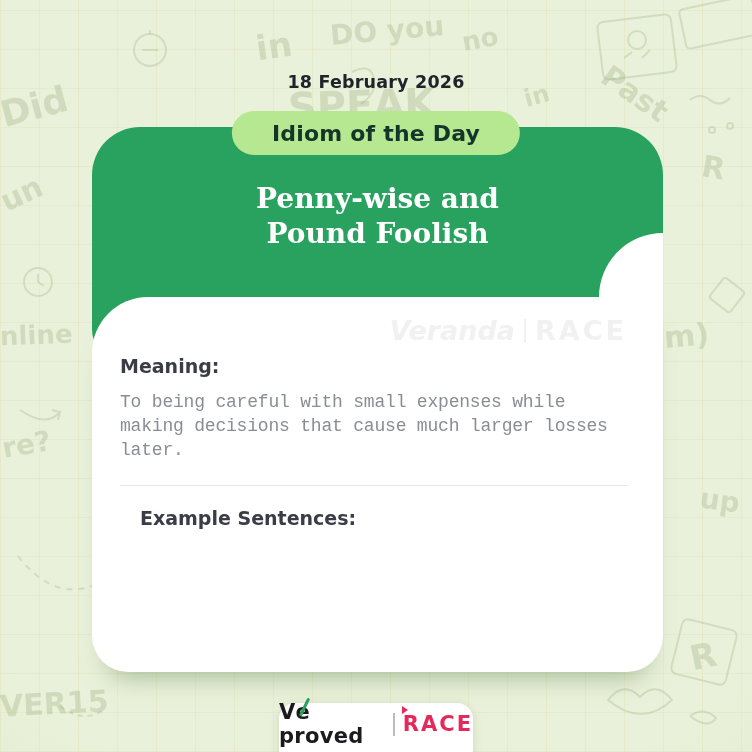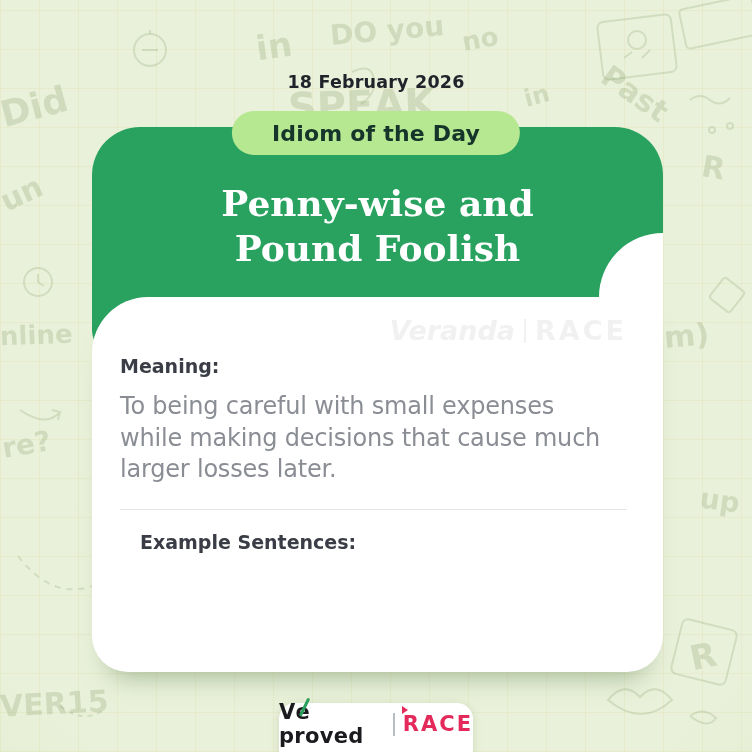--- a/index.html
+++ b/index.html
@@ -23,40 +23,40 @@
   .doodle-shapes{position:absolute;inset:0;stroke:rgba(125,150,95,.22);fill:none;stroke-width:2;}
   .dw{position:absolute;color:rgba(125,150,95,.24);font-weight:700;white-space:nowrap;}
   
   .date{position:absolute;top:72px;left:0;width:100%;text-align:center;
         font-size:17.5px;font-weight:700;color:#21232b;letter-spacing:.2px;}
   
   .green-card{position:absolute;left:92px;top:127px;width:571px;height:231px;
         background:var(--header-green);border-radius:48px 48px 48px 28px;z-index:1;}
   .idiom-title{margin-top:54px;text-align:center;white-space:pre-line;
         font-family:"DejaVu Serif","Liberation Serif",serif;font-weight:700;
-        font-size:36px;line-height:1.25;color:var(--title-text);}
+        font-size:28px;line-height:1.25;color:var(--title-text);}
   
   .badge{position:absolute;top:111px;left:50%;transform:translateX(-50%);z-index:5;
         background:var(--badge-bg);border-radius:24px;height:44px;padding:0 40px;
         display:flex;align-items:center;}
   .badge span{font-size:22px;font-weight:700;color:var(--badge-text);letter-spacing:.2px;}
   
   .white-card{position:absolute;left:92px;top:297px;width:571px;height:375px;z-index:2;
         background:var(--card-bg);border-radius:56px 0 36px 36px;padding:58px 36px 0 28px;
         box-shadow:0 20px 26px -16px rgba(90,130,80,.5);}
   .corner-notch{position:absolute;left:599px;top:233px;width:64px;height:64px;z-index:3;
         background:var(--card-bg);border-top-left-radius:100%;}
   .watermark{position:absolute;top:18px;right:36px;display:flex;align-items:center;gap:9px;
         color:#f1f1f2;user-select:none;}
   .wm-brand{font-size:27px;font-weight:700;font-style:italic;}
   .wm-bar{width:2px;height:24px;background:#f1f1f2;}
   .wm-sub{font-size:27px;font-weight:700;letter-spacing:3px;}
   .section-heading{font-size:19px;font-weight:700;color:var(--heading-text);}
-  .meaning-text{margin-top:14px;font-size:24px;line-height:1.32;color:var(--body-text);
-        max-width:500px;letter-spacing:-.2px;}
+  .meaning-text{margin-top:14px;font-size:18px;line-height:1.32;color:var(--body-text);
+        max-width:500px;letter-spacing:-.2px;font-family:Liberation Mono, monospace;}
   .divider{border:none;border-top:1.5px solid #e4e4e6;margin:23px 0 21px;}
   .examples-heading{margin-left:20px;}
   .example-list{list-style:none;margin-top:17px;}
   .example-item{display:flex;gap:16px;margin-bottom:17px;}
   .check-icon{flex-shrink:0;margin-top:1px;}
   .check-icon rect,.check-icon path{stroke:var(--idiom-bold-green);fill:none;stroke-width:1.5;}
   .example-text{font-size:18.5px;line-height:1.26;color:var(--body-text);max-width:482px;
         letter-spacing:-.2px;}
   .example-text b{color:var(--idiom-bold-green);font-weight:700;}
   

